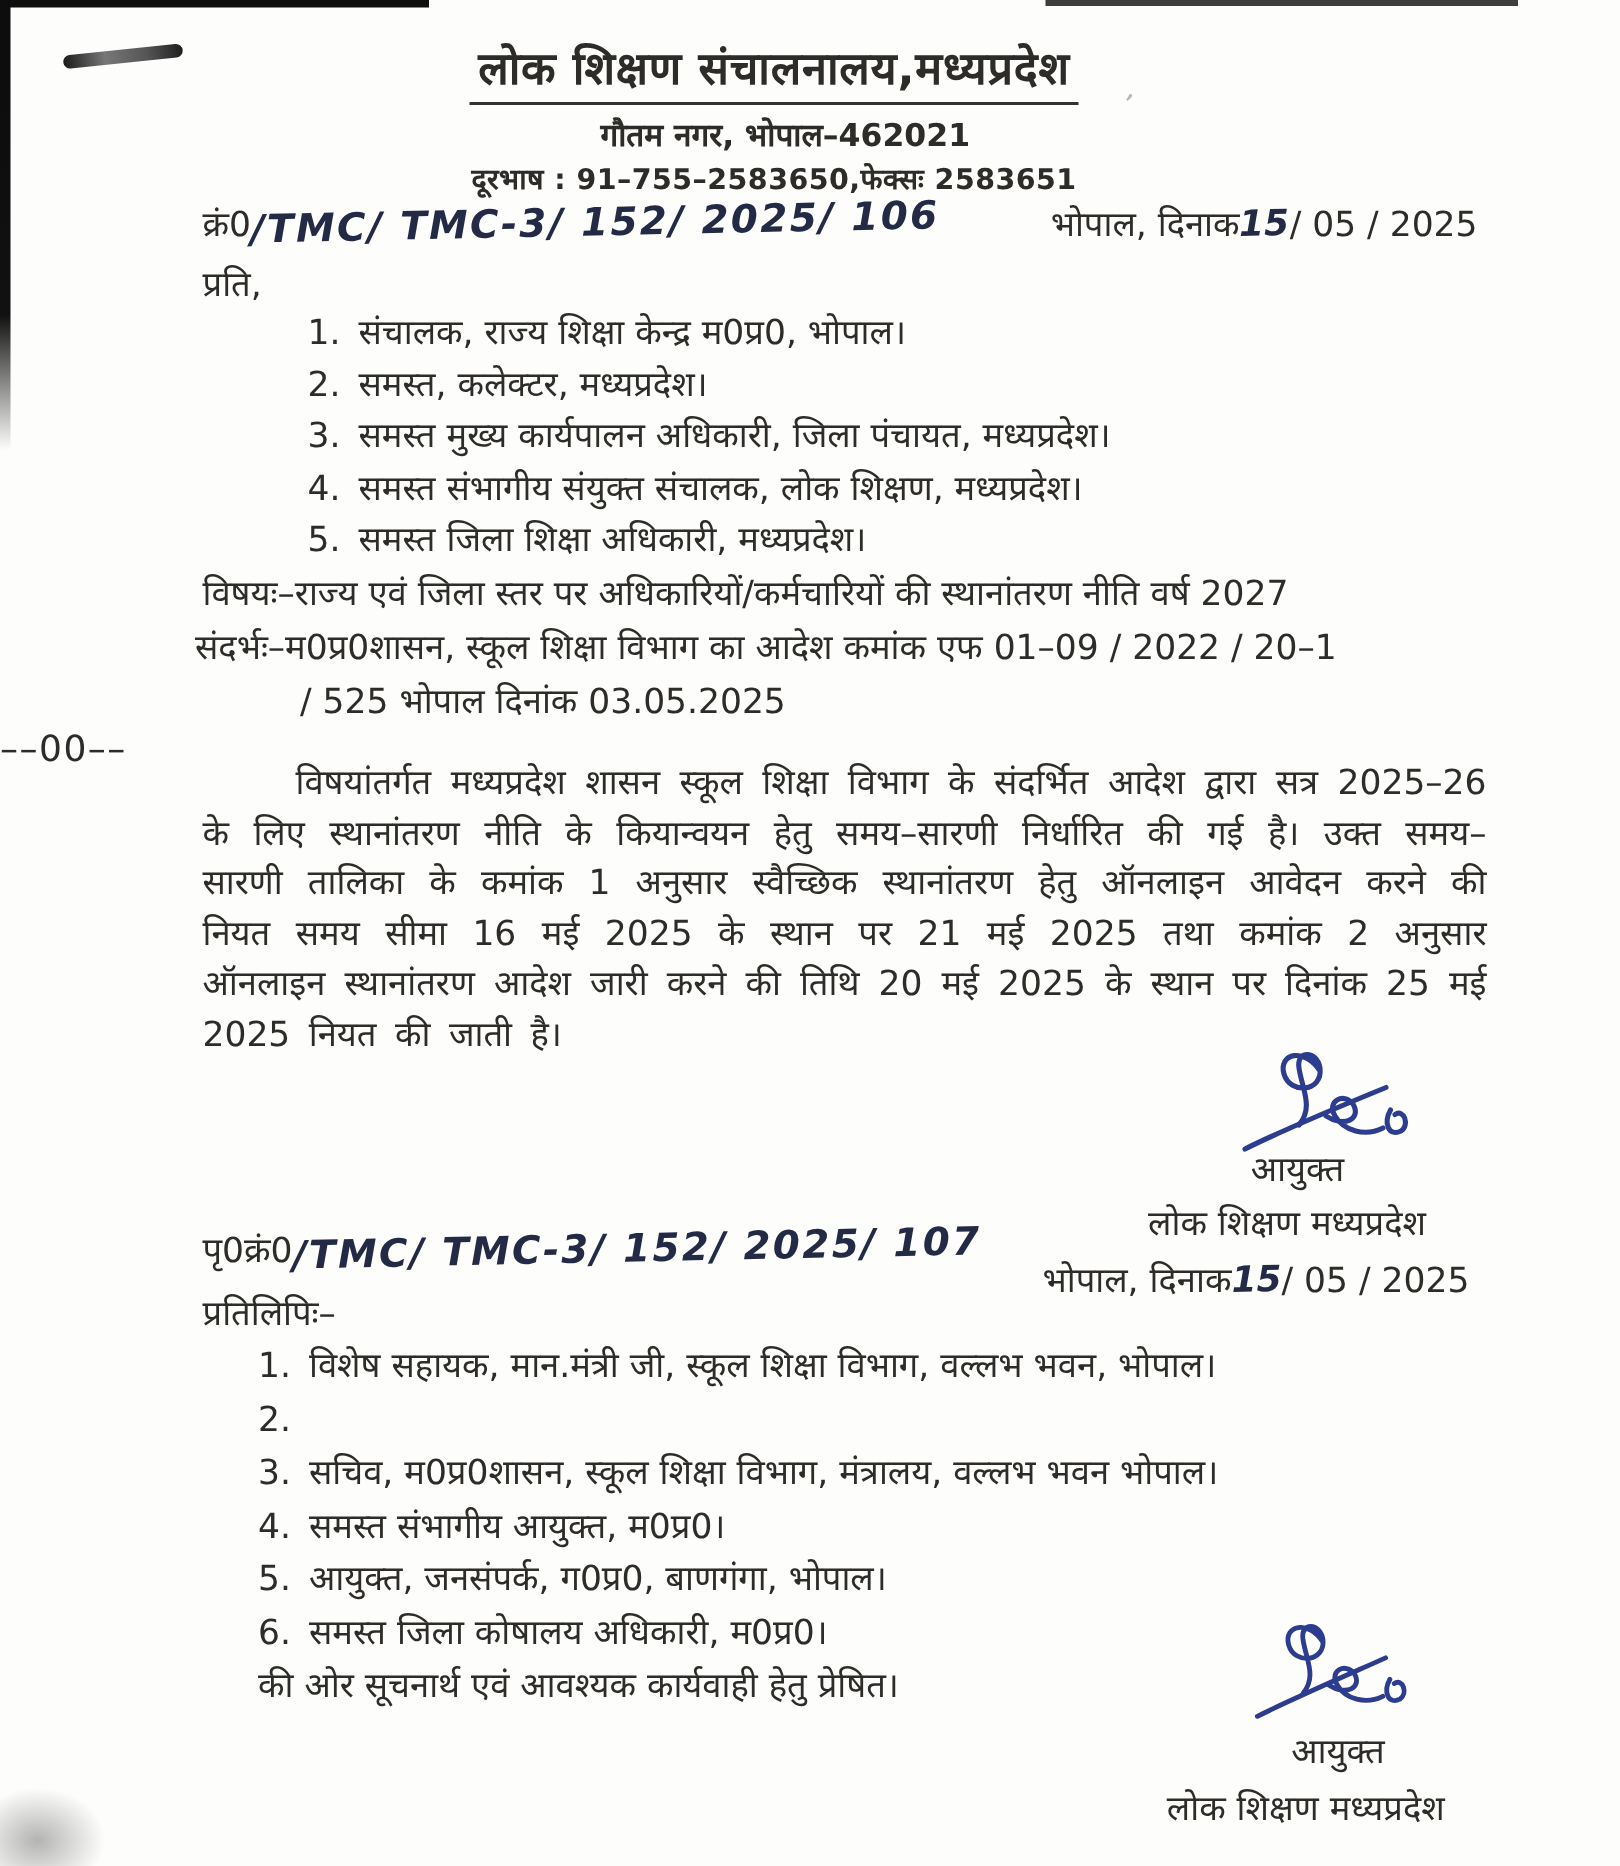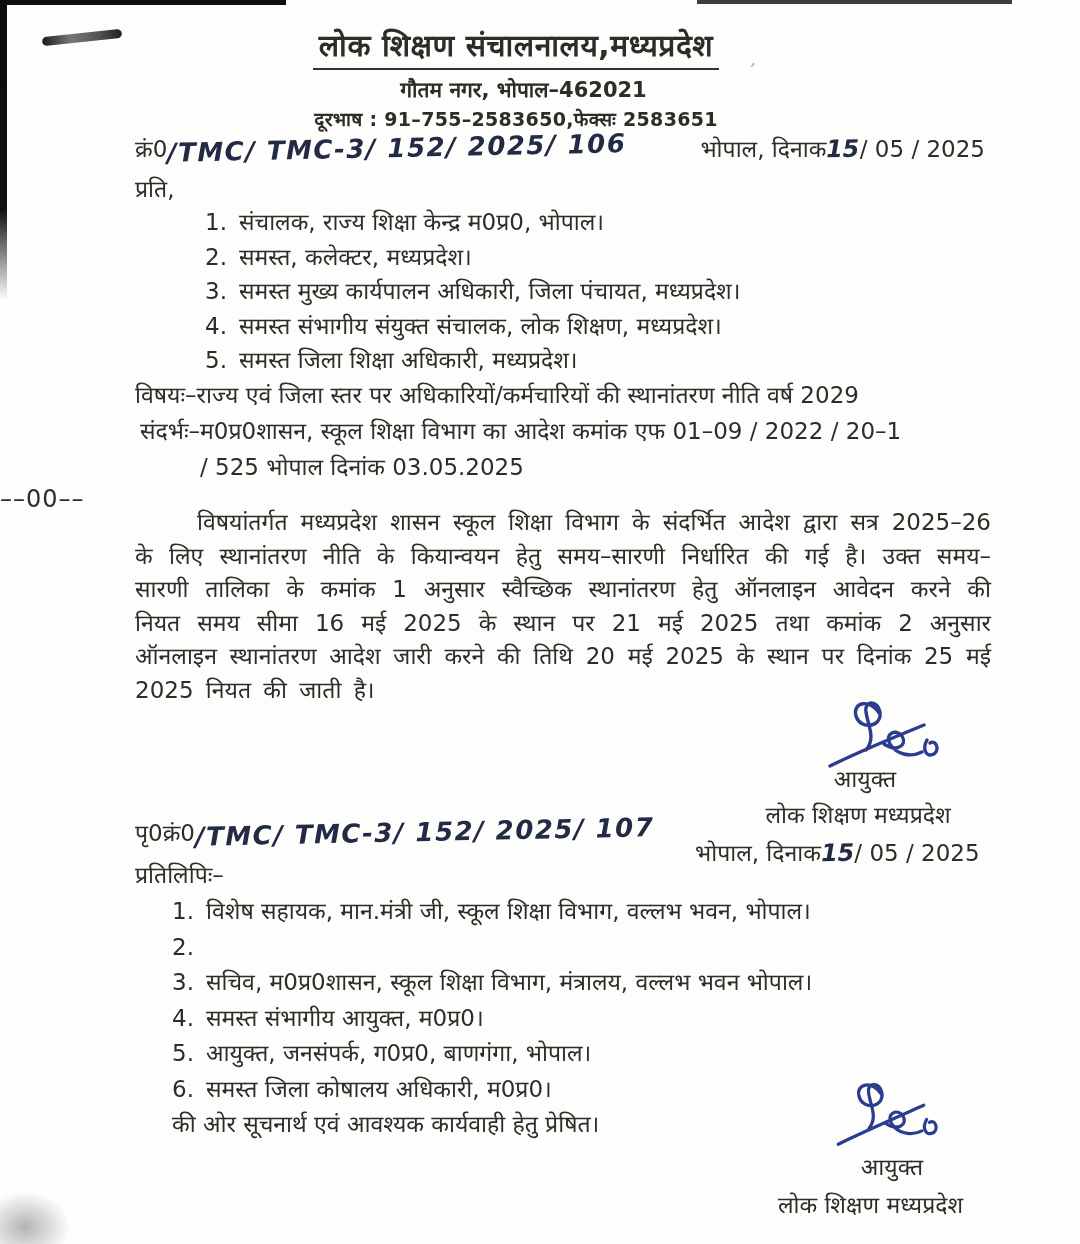--- a/index.html
+++ b/index.html
@@ -35,21 +35,21 @@
   .hand-day{font-size:24px;letter-spacing:0;}
 
   .salutation{position:absolute;left:135px;top:172px;font-size:23px;}
 
   .recipient-list{position:absolute;left:205px;top:205px;width:780px;}
   .copy-list{position:absolute;left:172px;top:894px;width:810px;}
   .li-row{display:flex;font-size:23px;line-height:34.5px;}
   .copy-list .li-row{line-height:35.5px;}
   .li-num{width:34px;flex:0 0 34px;}
   .subject-line{position:absolute;left:135px;top:378px;width:860px;font-size:23px;}
-  .reference-line1{position:absolute;left:140px;top:414px;width:870px;font-size:23px;}
+  .reference-line1{position:absolute;left:130px;top:414px;width:870px;font-size:23px;}
   .reference-line2{position:absolute;left:200px;top:450px;width:800px;font-size:23px;}
   .separator{position:absolute;left:0;top:485px;width:1080px;text-align:left;font-size:24px;letter-spacing:1px;}
   .body-par{position:absolute;left:135px;top:506px;width:856px;font-size:23px;line-height:33.5px;
     text-align:justify;text-indent:62px;word-spacing:5px;}
 
   .sig-svg-top{position:absolute;left:822px;top:692px;}
   .sig-svg-bottom{position:absolute;left:828px;top:1072px;}
   .sig1-designation{position:absolute;left:815px;top:762px;width:100px;text-align:center;font-size:23px;}
   .sig1-org{position:absolute;left:733px;top:798px;width:250px;text-align:center;font-size:23px;}
   .sig1-place-date{position:absolute;left:695px;top:836px;font-size:23px;}
@@ -104,21 +104,21 @@
     <div class="li-row">
       <span class="li-num">4.</span>
       <span>समस्त संभागीय संयुक्त संचालक, लोक शिक्षण, मध्यप्रदेश।</span>
     </div>
     <div class="li-row">
       <span class="li-num">5.</span>
       <span>समस्त जिला शिक्षा अधिकारी, मध्यप्रदेश।</span>
     </div>
   </div>
 
-  <div class="subject-line">विषयः–राज्य एवं जिला स्तर पर अधिकारियों/कर्मचारियों की स्थानांतरण नीति वर्ष 2029</div>
+  <div class="subject-line">विषयः–राज्य एवं जिला स्तर पर अधिकारियों/कर्मचारियों की स्थानांतरण नीति वर्ष 2027</div>
   <div class="reference-line1">संदर्भः–म0प्र0शासन, स्कूल शिक्षा विभाग का आदेश कमांक एफ 01–09  / 2022  / 20–1</div>
   <div class="reference-line2">/ 525 भोपाल दिनांक 03.05.2025</div>
   <div class="separator">––00––</div>
 
   <div class="body-par">विषयांतर्गत मध्यप्रदेश शासन स्कूल शिक्षा विभाग के संदर्भित आदेश द्वारा सत्र 2025–26 के लिए स्थानांतरण नीति के कियान्वयन हेतु समय–सारणी निर्धारित की गई है। उक्त समय–सारणी तालिका के कमांक 1 अनुसार स्वैच्छिक स्थानांतरण हेतु ऑनलाइन आवेदन करने की नियत समय सीमा 16 मई 2025 के स्थान पर 21 मई 2025 तथा कमांक 2 अनुसार ऑनलाइन स्थानांतरण आदेश जारी करने की तिथि 20 मई 2025 के स्थान पर दिनांक 25 मई 2025 नियत की जाती है।</div>
 
   <svg class="sig-svg-top" width="130" height="100" viewBox="0 0 130 100">
     <g fill="none" stroke="#2c3c8e" stroke-width="3.4" stroke-linecap="round">
       <path d="M58,22 C48,6 30,10 34,24 C38,38 60,36 58,20 C56,8 42,8 44,20 C46,34 54,46 44,58"></path>
       <path d="M8,74 C32,62 80,42 102,33"></path>

